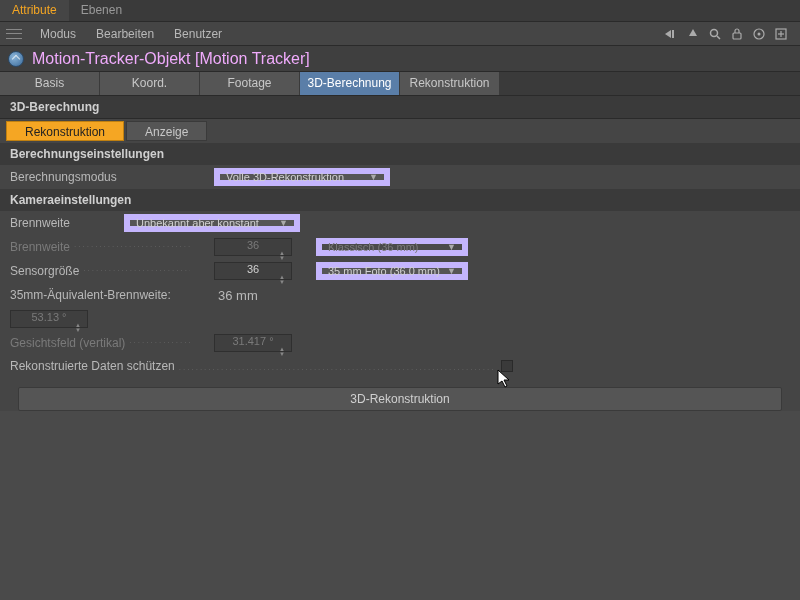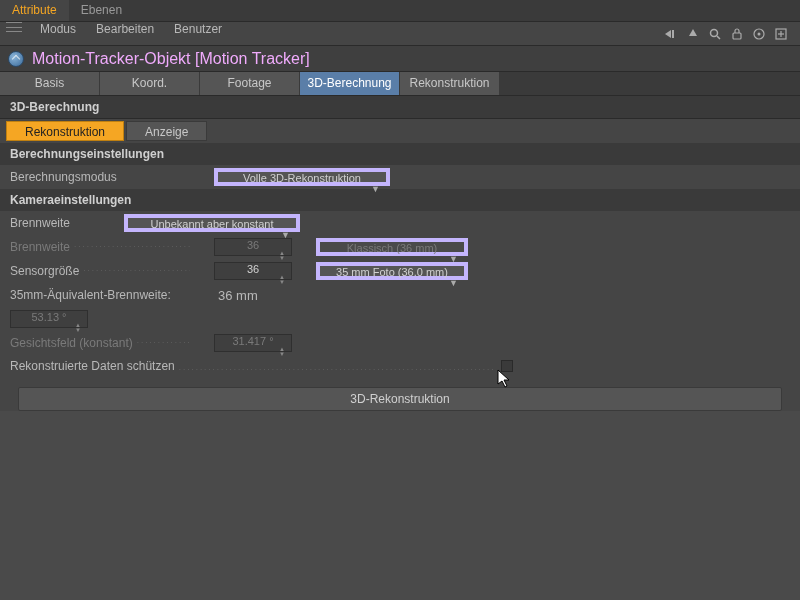--- a/index.html
+++ b/index.html
@@ -2,21 +2,21 @@
 <html><head>
 <meta charset="utf-8">
 <style>
 * { margin: 0; padding: 0; box-sizing: border-box; font-family: -apple-system, BlinkMacSystemFont, "Segoe UI", sans-serif; }
 body { background: #4a4a4a; color: #b8b8b8; font-size: 12px; width: 800px; height: 600px; overflow: hidden; }
 
 .top-tabs { display: flex; background: #3a3a3a; height: 22px; border-bottom: 1px solid #2a2a2a; }
 .top-tab { padding: 3px 12px; font-size: 12px; cursor: pointer; color: #999; }
 .top-tab.active { color: #f5a623; background: #454545; }
 
-.menu-bar { display: flex; background: #454545; height: 24px; padding: 0 6px; border-bottom: 1px solid #2a2a2a; }
+.menu-bar { display: flex; align-items: center; background: #454545; height: 24px; padding: 0 6px; border-bottom: 1px solid #2a2a2a; }
 .menu-icon { width: 16px; height: 10px; margin-right: 8px; display: flex; flex-direction: column; justify-content: space-between; }
 .menu-icon span { height: 1px; background: #888; display: block; }
 .menu-item { padding: 0 10px; font-size: 12px; cursor: pointer; color: #b8b8b8; }
 .menu-spacer { flex: 1; }
 .menu-right { display: flex; gap: 8px; align-items: center; padding-right: 6px; }
 .menu-right-icon { width: 14px; height: 14px; display: flex; align-items: center; justify-content: center; color: #aaa; cursor: pointer; }
 
 .object-header { display: flex; align-items: center; background: #3f3f3f; height: 26px; padding: 0 8px; gap: 8px; border-bottom: 1px solid #2a2a2a; }
 .object-icon { width: 16px; height: 16px; border-radius: 50%; background: radial-gradient(circle at 35% 35%, #8ab4d8, #3a6a9a); border: 1px solid #2a4a6a; position: relative; }
 .object-icon::after { content: ""; position: absolute; top: 4px; left: 4px; width: 5px; height: 5px; border-left: 1px solid #fff; border-top: 1px solid #fff; transform: rotate(45deg); opacity: 0.7; }
@@ -34,21 +34,21 @@
 .sub-tab.active { background: #f5a623; color: #222; border-color: #c08010; }
 
 .group-header { background: #3a3a3a; padding: 4px 10px; font-size: 12px; font-weight: bold; color: #d0d0d0; }
 
 .form-row { display: flex; align-items: center; padding: 2px 10px; height: 24px; gap: 24px; }
 .form-label { width: 180px; font-size: 12px; color: #b8b8b8; white-space: nowrap; overflow: hidden; position: relative; }
 .form-label.dimmed { color: #7a7a7a; }
 .form-label::after { content: "..................................................."; color: #6a6a6a; letter-spacing: 2px; font-size: 8px; position: absolute; padding-left: 4px; }
 .form-label.nodot::after { content: ""; }
 
-.dropdown { display: flex; align-items: center; background: #555; border: 4px solid #c4b5fd; height: 18px; padding: 0 6px; font-size: 11px; color: #d0d0d0; cursor: pointer; position: relative; flex-direction: column; }
+.dropdown { display: flex; align-items: center; background: #555; border: 6px solid #c4b5fd; height: 18px; padding: 0 6px; font-size: 11px; color: #d0d0d0; cursor: pointer; position: relative; }
 .dropdown.wide { width: 176px; }
 .dropdown.med { width: 152px; }
 .dropdown.dimmed { color: #7a7a7a; background: #4a4a4a; }
 .dropdown .arrow { margin-left: auto; font-size: 9px; color: #aaa; }
 
 .num-field { display: flex; align-items: center; background: #3f3f3f; border: 1px solid #2f2f2f; height: 18px; width: 78px; padding: 0 4px; font-size: 11px; color: #d0d0d0; position: relative; flex-direction: column; }
 .num-field.dimmed { color: #7a7a7a; }
 .num-stepper { width: 10px; display: flex; flex-direction: column; margin-left: auto; }
 .num-stepper span { font-size: 6px; line-height: 5px; color: #888; text-align: center; }
 
@@ -202,21 +202,21 @@
     <div class="num-field dimmed">
       <span>53.13 °</span>
       <div class="num-stepper">
           <span>▲</span>
           <span>▼</span>
         </div>
     </div>
   </div>
 
   <div class="form-row">
-    <div class="form-label dimmed">Gesichtsfeld (konstant)</div>
+    <div class="form-label dimmed">Gesichtsfeld (vertikal)</div>
     <div class="num-field dimmed">
       <span>31.417 °</span>
       <div class="num-stepper">
           <span>▲</span>
           <span>▼</span>
         </div>
     </div>
   </div>
 
   <div class="checkbox-row">

